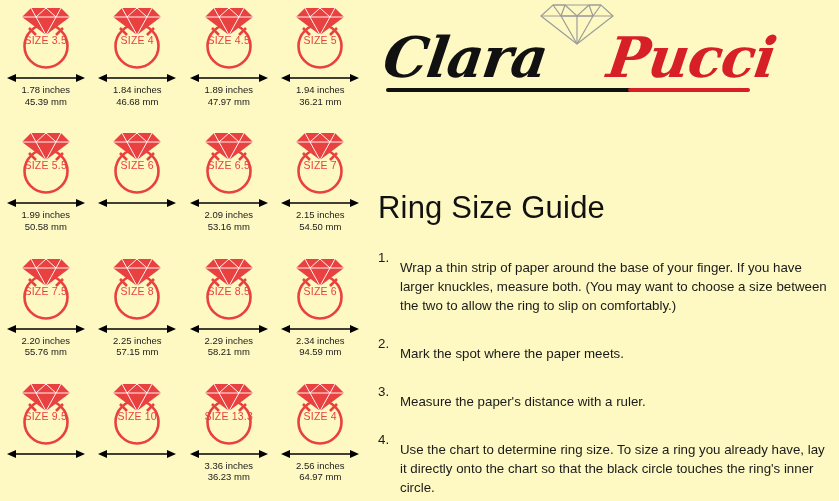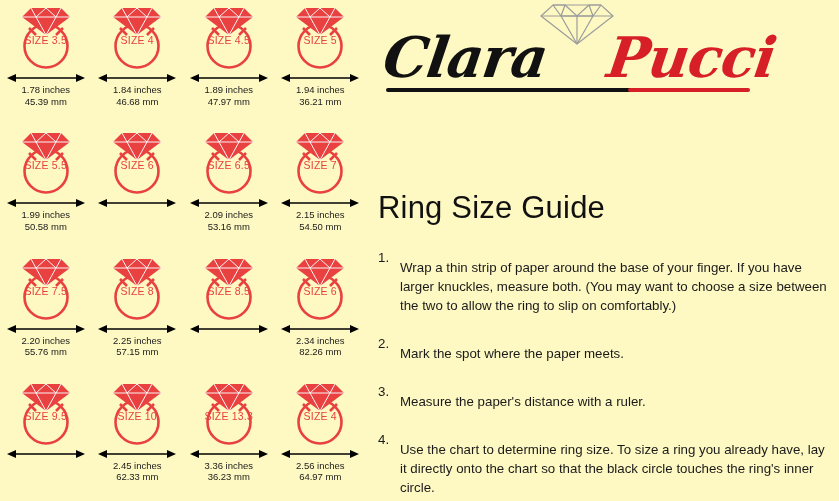--- a/index.html
+++ b/index.html
@@ -389,20 +389,21 @@
               </g>
               <path d="M20 26 L27 33 M54 26 L47 33" stroke="#e8413f" stroke-width="2.6" fill="none"></path>
             </g>
           </svg></div>
         <div class="ring-label">SIZE 8.5</div>
         <div class="arrow-row"><svg width="78" height="12" viewBox="0 0 78 12">
             <line x1="8" y1="6" x2="70" y2="6" stroke="#000" stroke-width="1.6"></line>
             <polygon points="0,6 9,2 9,10" fill="#000"></polygon>
             <polygon points="78,6 69,2 69,10" fill="#000"></polygon>
           </svg></div>
+        <div class="measure-text"><span>2.29 inches</span><span class="mm">58.21 mm</span></div>
       </div>
       <div class="size-cell">
         <div class="ring-art"><svg width="74" height="70" viewBox="0 0 74 70">
             <g>
               <circle cx="37" cy="44" r="21.5" fill="none" stroke="#e8413f" stroke-width="2.6"></circle>
               <path d="M22 6 L52 6 L61 15 L37 33 L13 15 Z" fill="#e8413f"></path>
               <g stroke="#ffffff" stroke-width="1" fill="none" opacity="0.95">
                 <path d="M13 15 L61 15"></path>
                 <path d="M22 6 L27 15 L37 33"></path>
                 <path d="M52 6 L47 15 L37 33"></path>
@@ -410,21 +411,21 @@
               </g>
               <path d="M20 26 L27 33 M54 26 L47 33" stroke="#e8413f" stroke-width="2.6" fill="none"></path>
             </g>
           </svg></div>
         <div class="ring-label">SIZE 6</div>
         <div class="arrow-row"><svg width="78" height="12" viewBox="0 0 78 12">
             <line x1="8" y1="6" x2="70" y2="6" stroke="#000" stroke-width="1.6"></line>
             <polygon points="0,6 9,2 9,10" fill="#000"></polygon>
             <polygon points="78,6 69,2 69,10" fill="#000"></polygon>
           </svg></div>
-        <div class="measure-text"><span>2.34 inches</span><span class="mm">82.26 mm</span></div>
+        <div class="measure-text"><span>2.34 inches</span><span class="mm">94.59 mm</span></div>
       </div>
       <div class="size-cell">
         <div class="ring-art"><svg width="74" height="70" viewBox="0 0 74 70">
             <g>
               <circle cx="37" cy="44" r="21.5" fill="none" stroke="#e8413f" stroke-width="2.6"></circle>
               <path d="M22 6 L52 6 L61 15 L37 33 L13 15 Z" fill="#e8413f"></path>
               <g stroke="#ffffff" stroke-width="1" fill="none" opacity="0.95">
                 <path d="M13 15 L61 15"></path>
                 <path d="M22 6 L27 15 L37 33"></path>
                 <path d="M52 6 L47 15 L37 33"></path>
@@ -453,21 +454,20 @@
               </g>
               <path d="M20 26 L27 33 M54 26 L47 33" stroke="#e8413f" stroke-width="2.6" fill="none"></path>
             </g>
           </svg></div>
         <div class="ring-label">SIZE 10</div>
         <div class="arrow-row"><svg width="78" height="12" viewBox="0 0 78 12">
             <line x1="8" y1="6" x2="70" y2="6" stroke="#000" stroke-width="1.6"></line>
             <polygon points="0,6 9,2 9,10" fill="#000"></polygon>
             <polygon points="78,6 69,2 69,10" fill="#000"></polygon>
           </svg></div>
-        <div class="measure-text"><span>2.45 inches</span><span class="mm">62.33 mm</span></div>
       </div>
       <div class="size-cell">
         <div class="ring-art"><svg width="74" height="70" viewBox="0 0 74 70">
             <g>
               <circle cx="37" cy="44" r="21.5" fill="none" stroke="#e8413f" stroke-width="2.6"></circle>
               <path d="M22 6 L52 6 L61 15 L37 33 L13 15 Z" fill="#e8413f"></path>
               <g stroke="#ffffff" stroke-width="1" fill="none" opacity="0.95">
                 <path d="M13 15 L61 15"></path>
                 <path d="M22 6 L27 15 L37 33"></path>
                 <path d="M52 6 L47 15 L37 33"></path>

